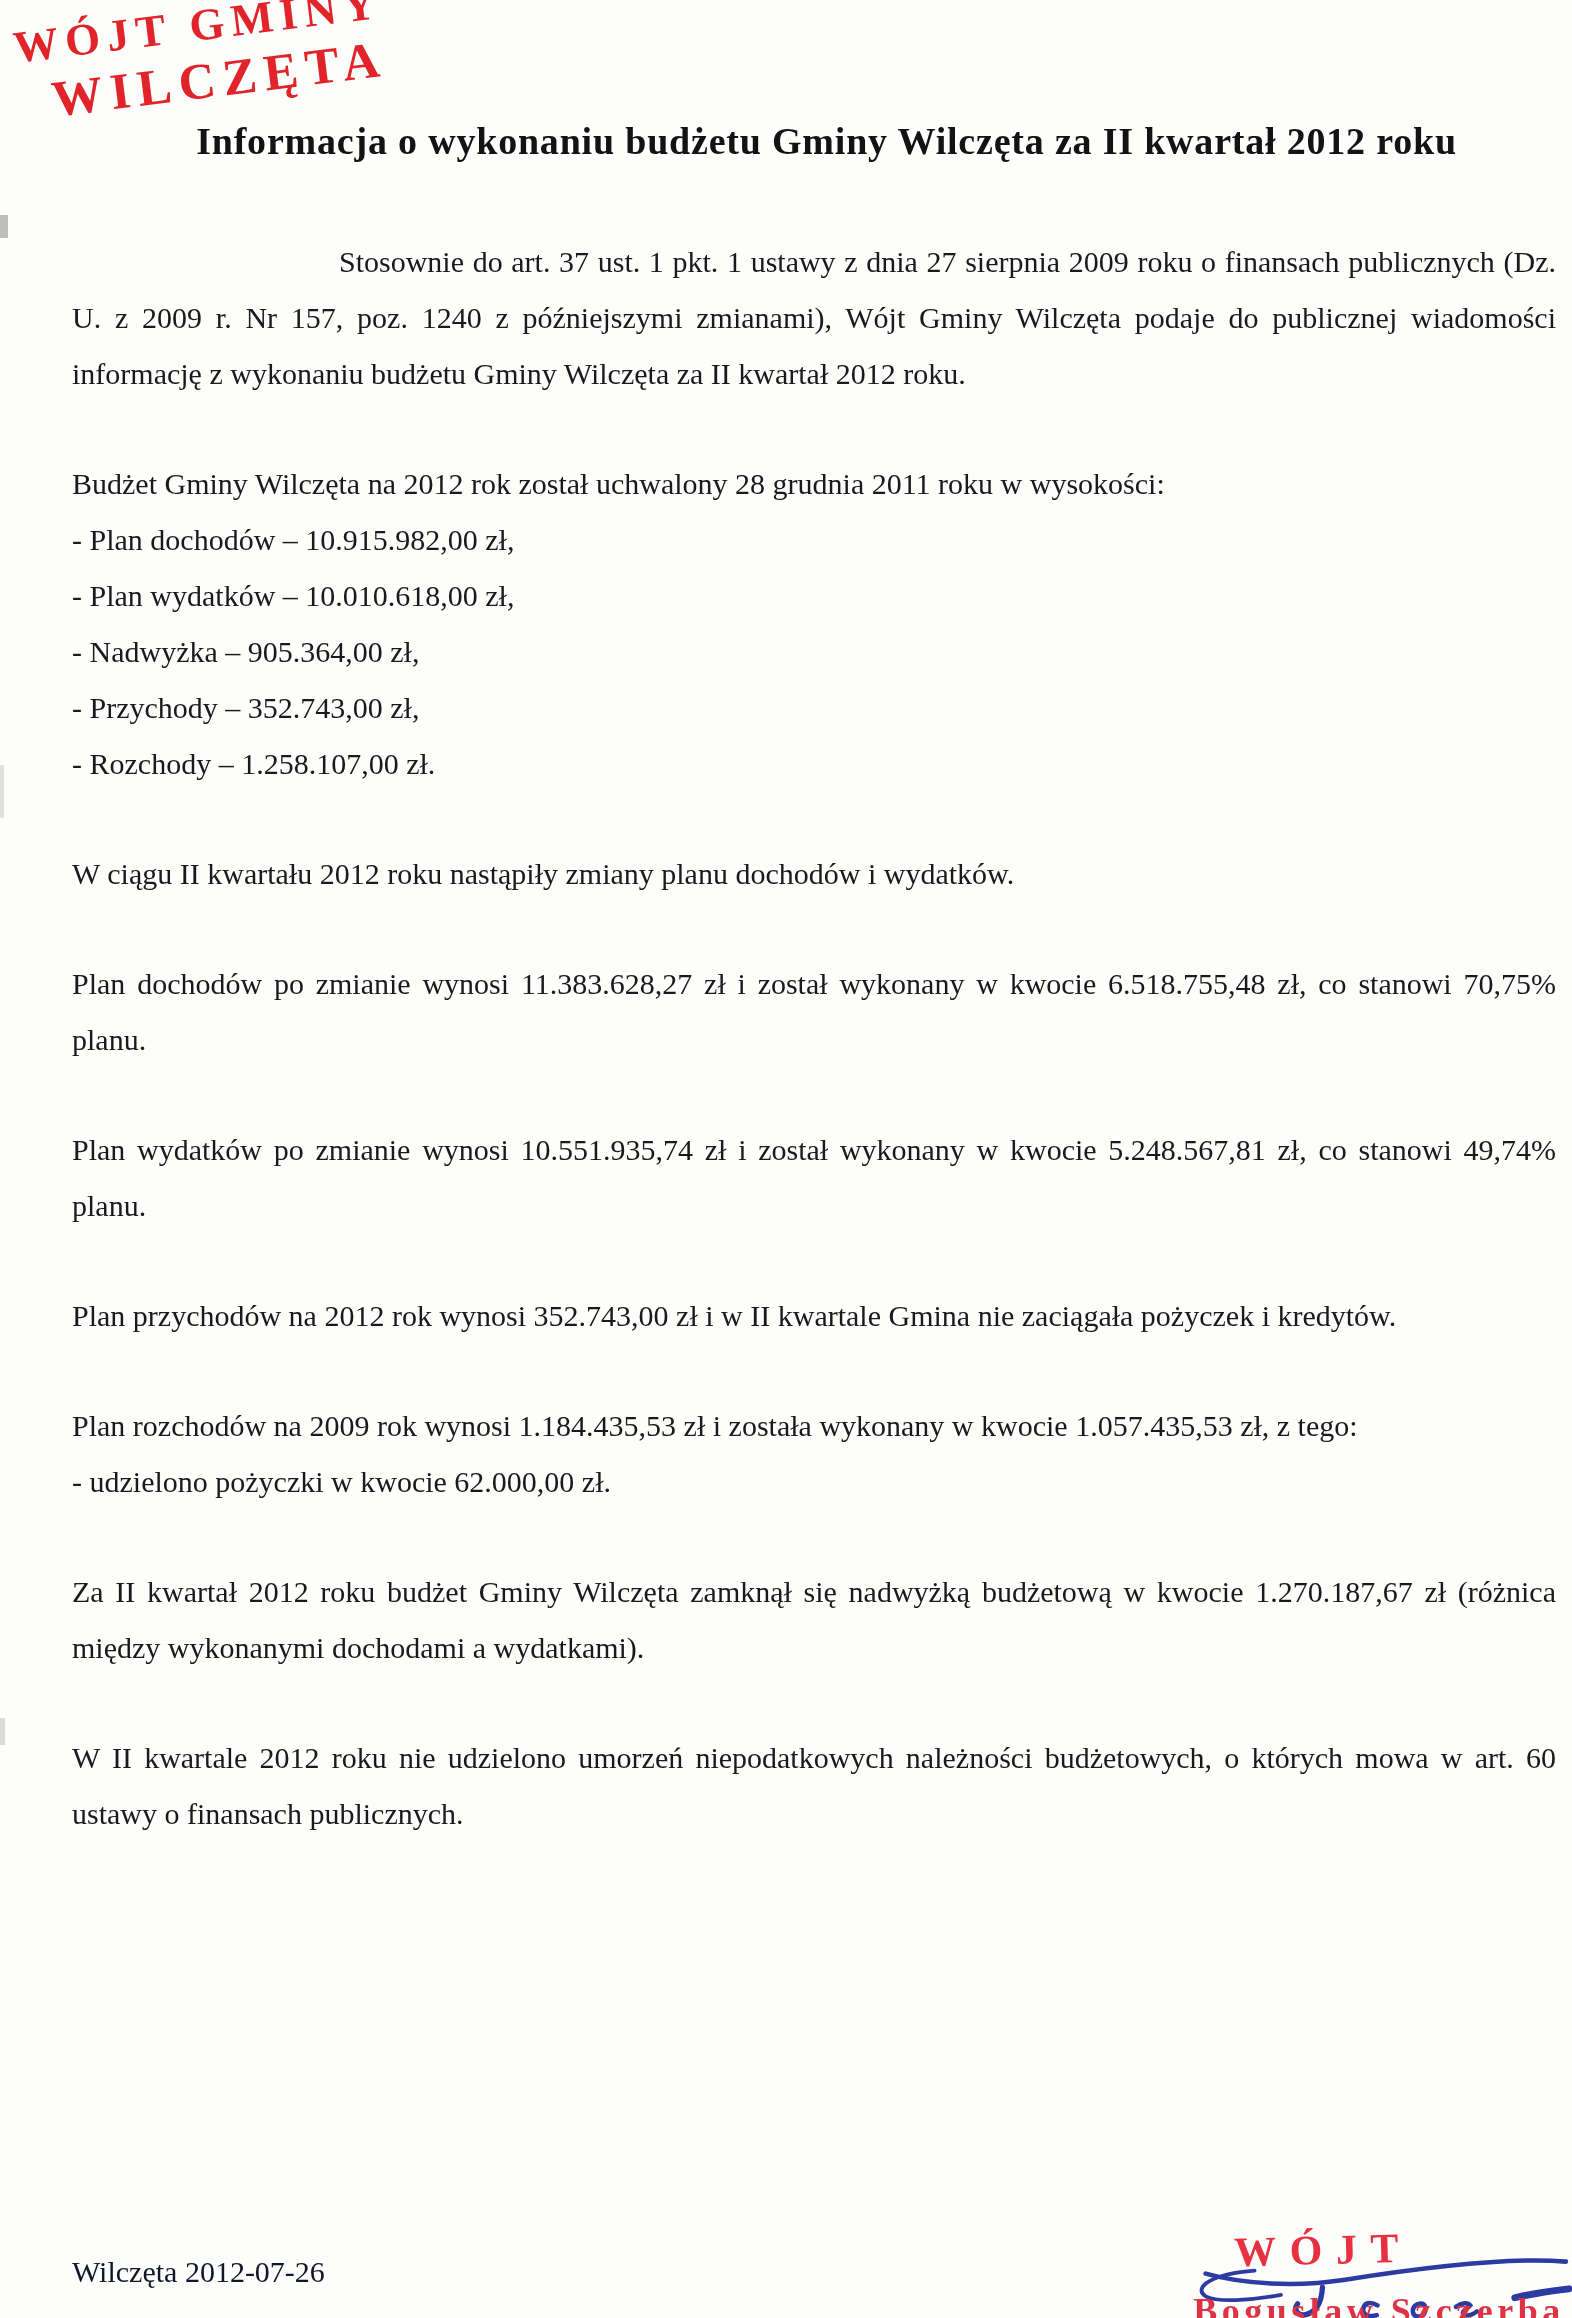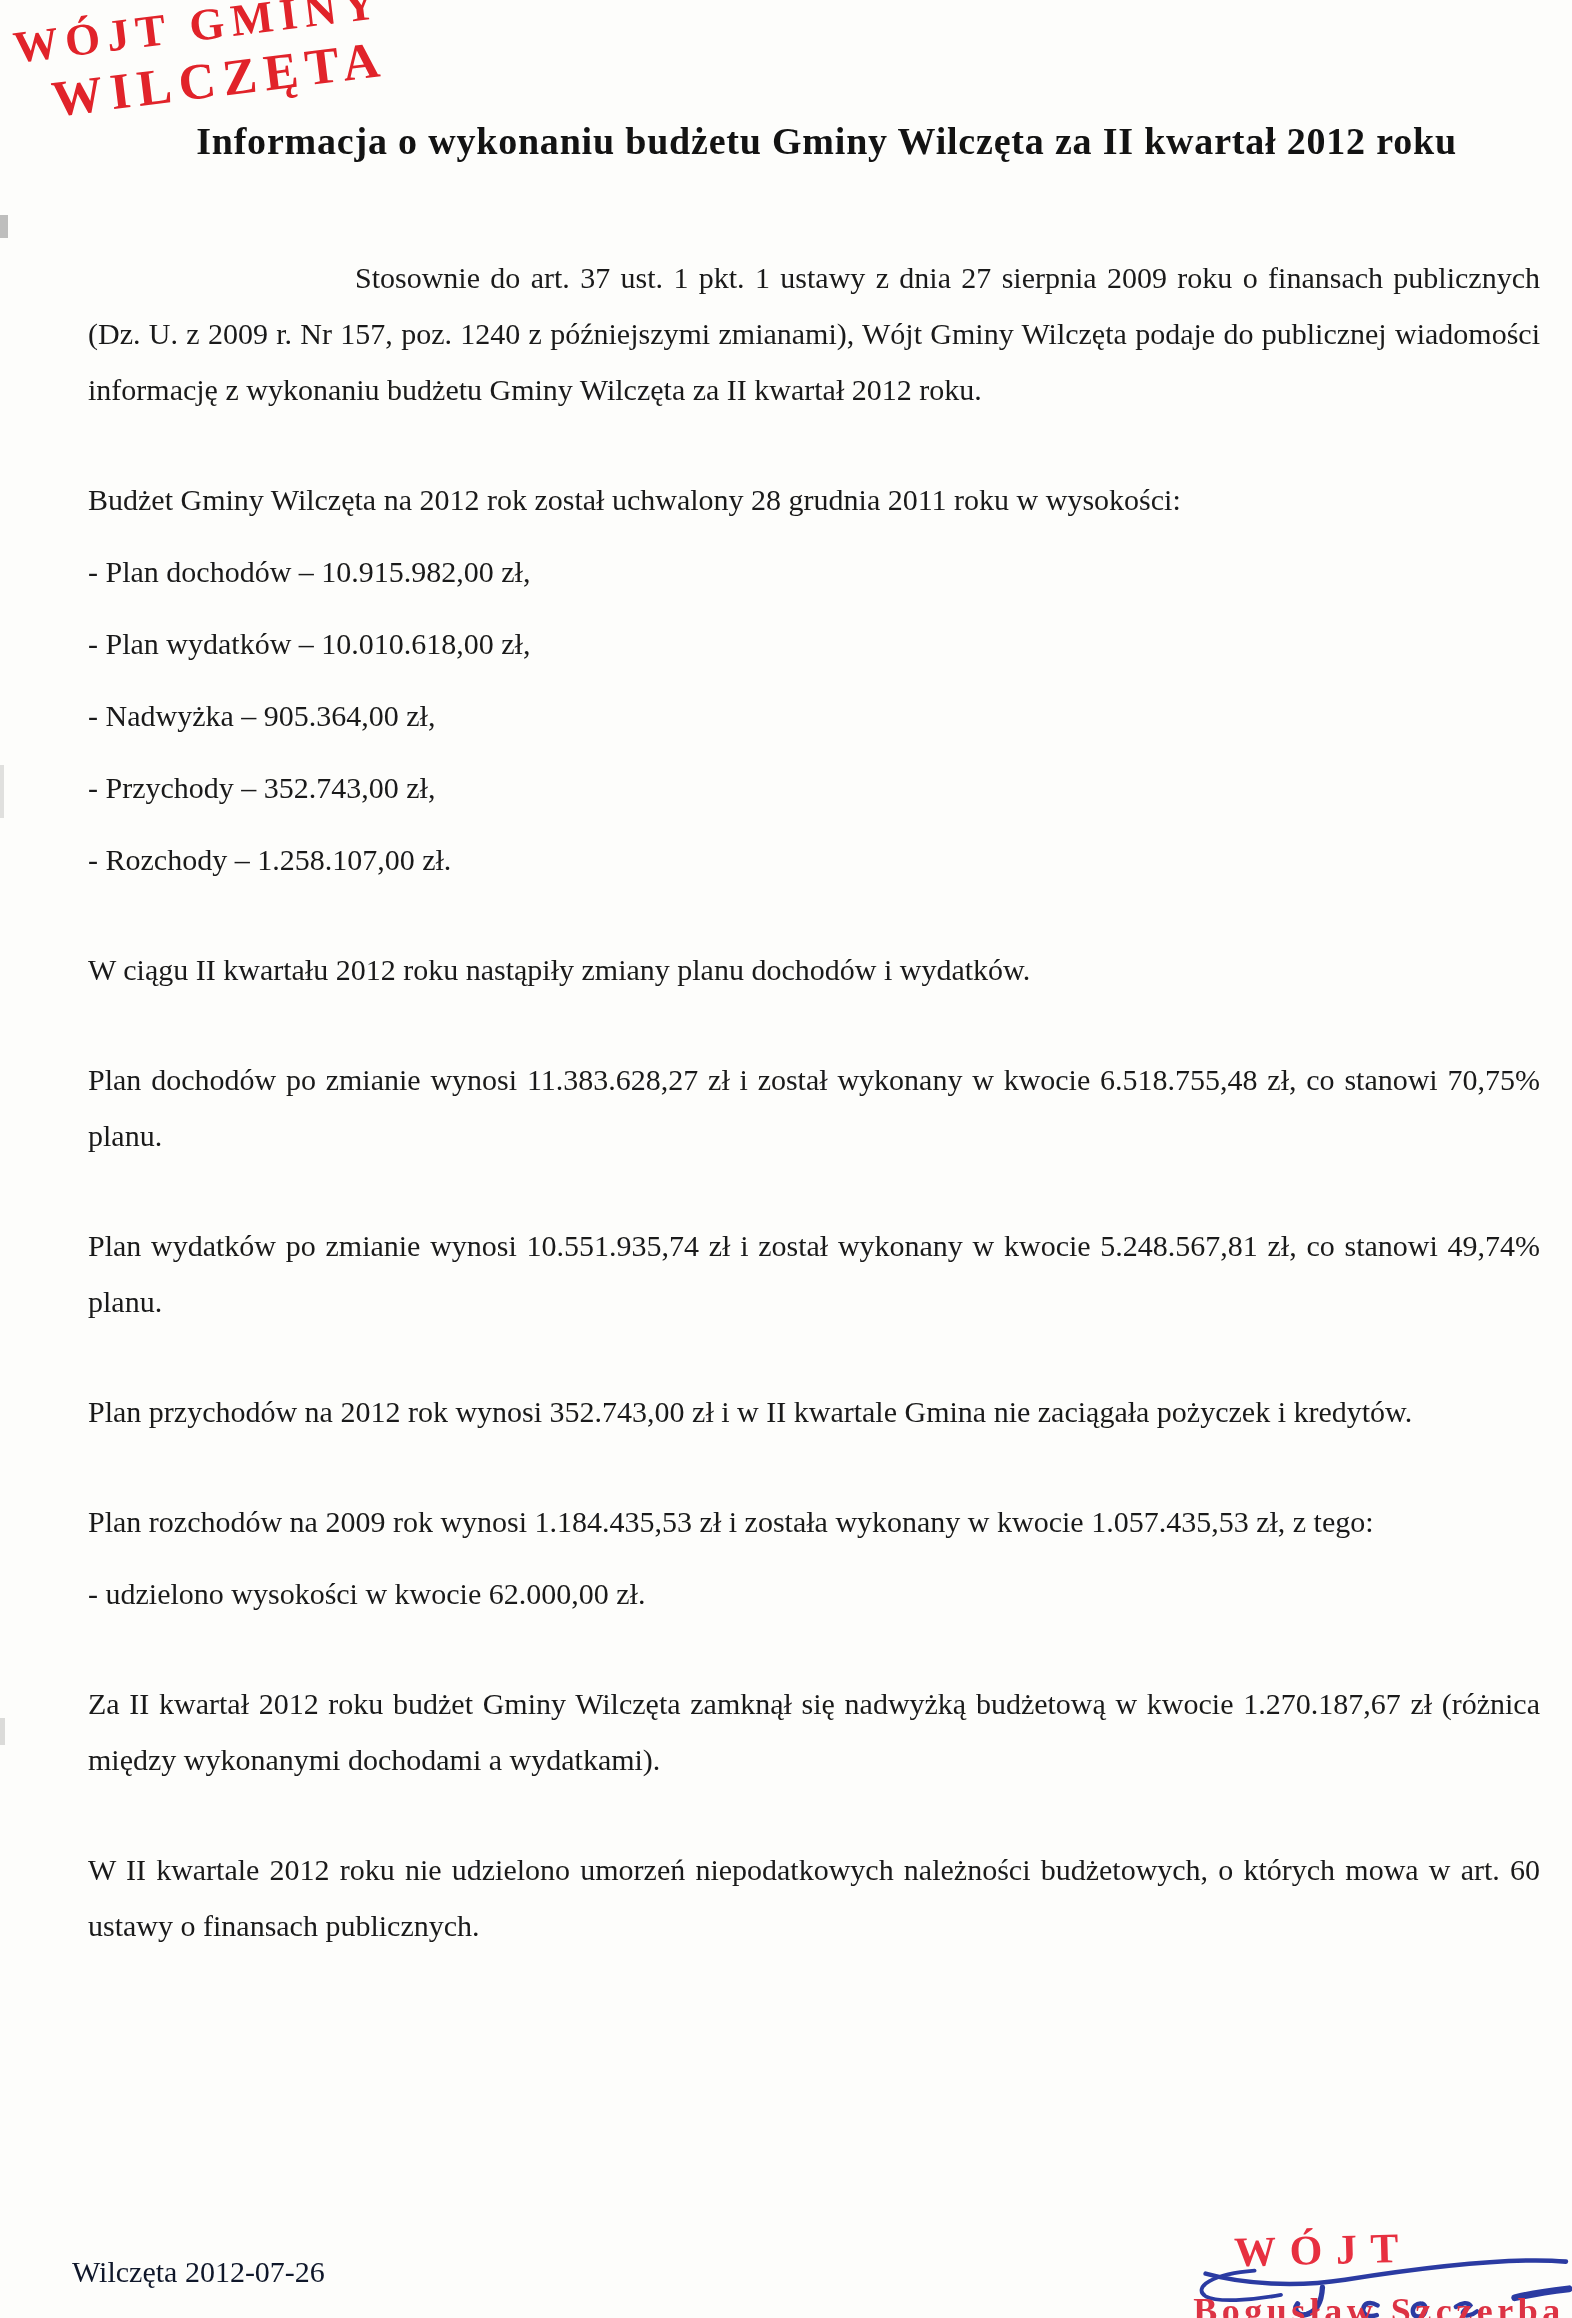--- a/index.html
+++ b/index.html
@@ -46,21 +46,21 @@
   }
 
   
   .bodycol {
     position: absolute;
     left: 72px;
     top: 234px;
     width: 1484px;
   }
   .para, .line {
-    margin: 16px;
+    margin: 0;
     font-size: 30px;
     line-height: 56px;
     text-align: justify;
     color: #1a1a1a;
   }
   .para { margin-bottom: 54px; }
   .block { margin-bottom: 54px; }
   .intro { text-indent: 267px; }
 
   
@@ -147,21 +147,21 @@
     <p class="para">W ciągu II kwartału 2012 roku nastąpiły zmiany planu dochodów i wydatków.</p>
 
     <p class="para">Plan dochodów po zmianie wynosi 11.383.628,27 zł i został wykonany w kwocie 6.518.755,48 zł, co stanowi 70,75% planu.</p>
 
     <p class="para">Plan wydatków po zmianie wynosi 10.551.935,74 zł i został wykonany w kwocie 5.248.567,81 zł, co stanowi 49,74% planu.</p>
 
     <p class="para">Plan przychodów na 2012 rok wynosi 352.743,00 zł i w II kwartale Gmina nie zaciągała pożyczek i kredytów.</p>
 
     <div class="block">
       <p class="line">Plan rozchodów na 2009 rok wynosi 1.184.435,53 zł i została wykonany w kwocie 1.057.435,53 zł, z tego:</p>
-      <p class="line">- udzielono wysokości w kwocie 62.000,00 zł.</p>
+      <p class="line">- udzielono pożyczki w kwocie 62.000,00 zł.</p>
     </div>
 
     <p class="para">Za II kwartał 2012 roku budżet Gminy Wilczęta zamknął się nadwyżką budżetową w kwocie 1.270.187,67 zł (różnica między wykonanymi dochodami a wydatkami).</p>
 
     <p class="para">W II kwartale 2012 roku nie udzielono umorzeń niepodatkowych należności budżetowych, o których mowa w art. 60 ustawy o finansach publicznych.</p>
   </div>
 
   <div class="footer-date">Wilczęta 2012-07-26</div>
 
   <div class="footer-stamp">

